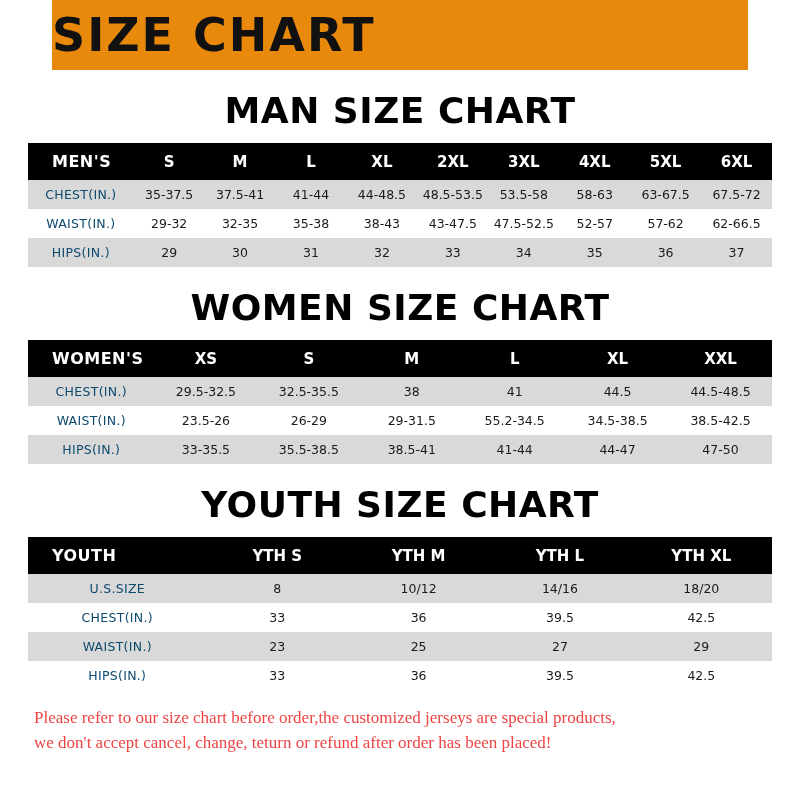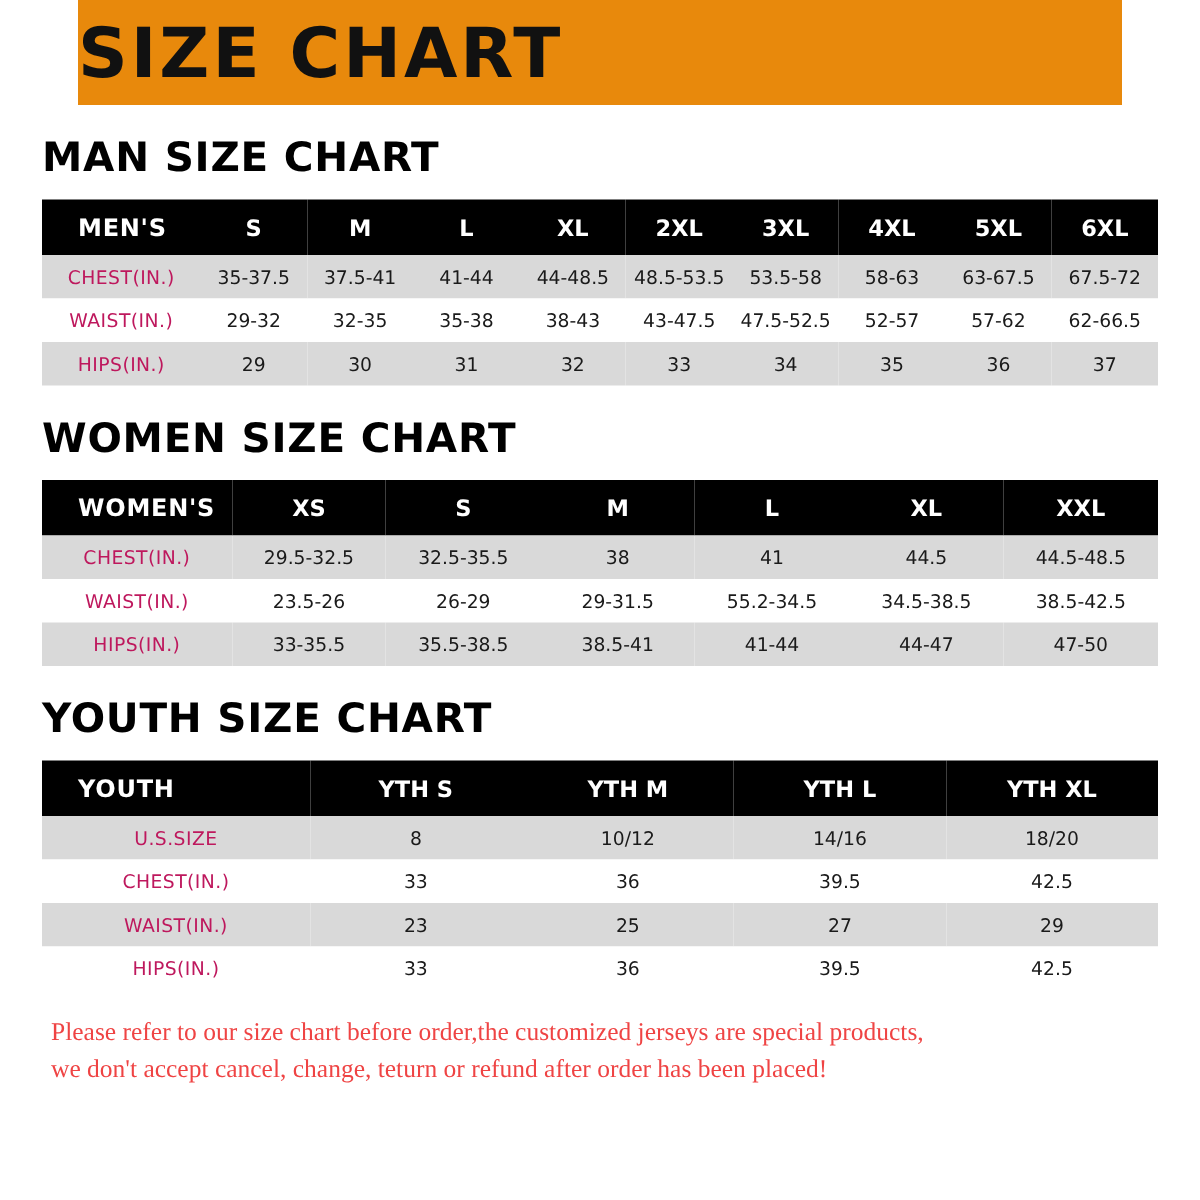--- a/index.html
+++ b/index.html
@@ -57,22 +57,23 @@
     display: flex;
     align-items: center;
     justify-content: flex-start;
   }
 
   .content {
     padding: 0 18px;
   }
 
   .section-title {
+    text-align: center;
     font-weight: bold;
-    font-size: 27px;
+    font-size: 36px;
     letter-spacing: 0.5px;
     color: #000000;
     margin: 20px 0 12px 0;
     font-family: "DejaVu Sans", sans-serif;
   }
 
   table.size-table {
     width: 100%;
     border-collapse: collapse;
     table-layout: fixed;
@@ -94,21 +95,21 @@
   }
   table.size-table tbody td {
     font-size: 12.5px;
     padding: 7px 2px;
     text-align: center;
     color: #1a1a1a;
     font-family: "DejaVu Sans", sans-serif;
   }
   table.size-table tbody td.rowhead {
     text-align: center;
-    color: #be185d;
+    color: #0c4a6e;
     letter-spacing: 0.3px;
   }
   table.size-table tbody tr.shade td { background: #d9d9d9; }
   table.size-table tbody tr.plain td { background: #ffffff; }
 
   
   .men col.c0 { width: 14.2%; }
   .men col.cx { width: 9.53%; }
   
   .women thead th { font-size: 17px; }

